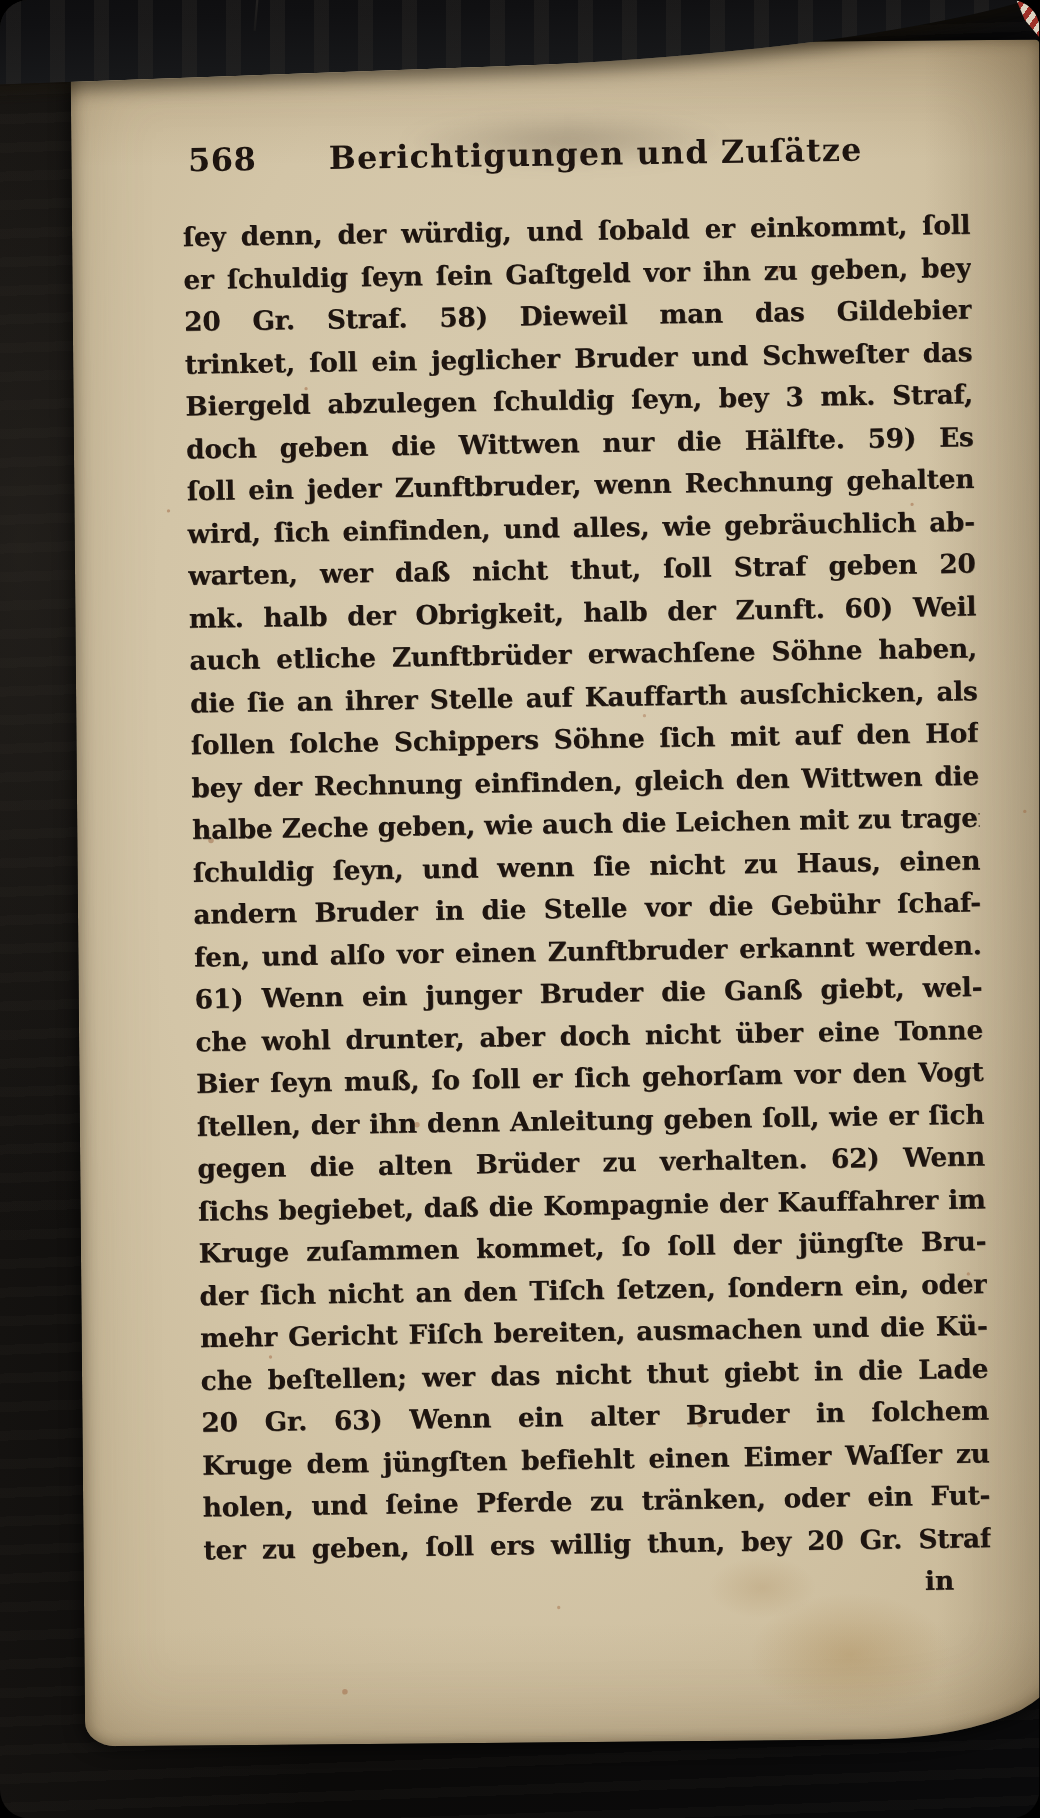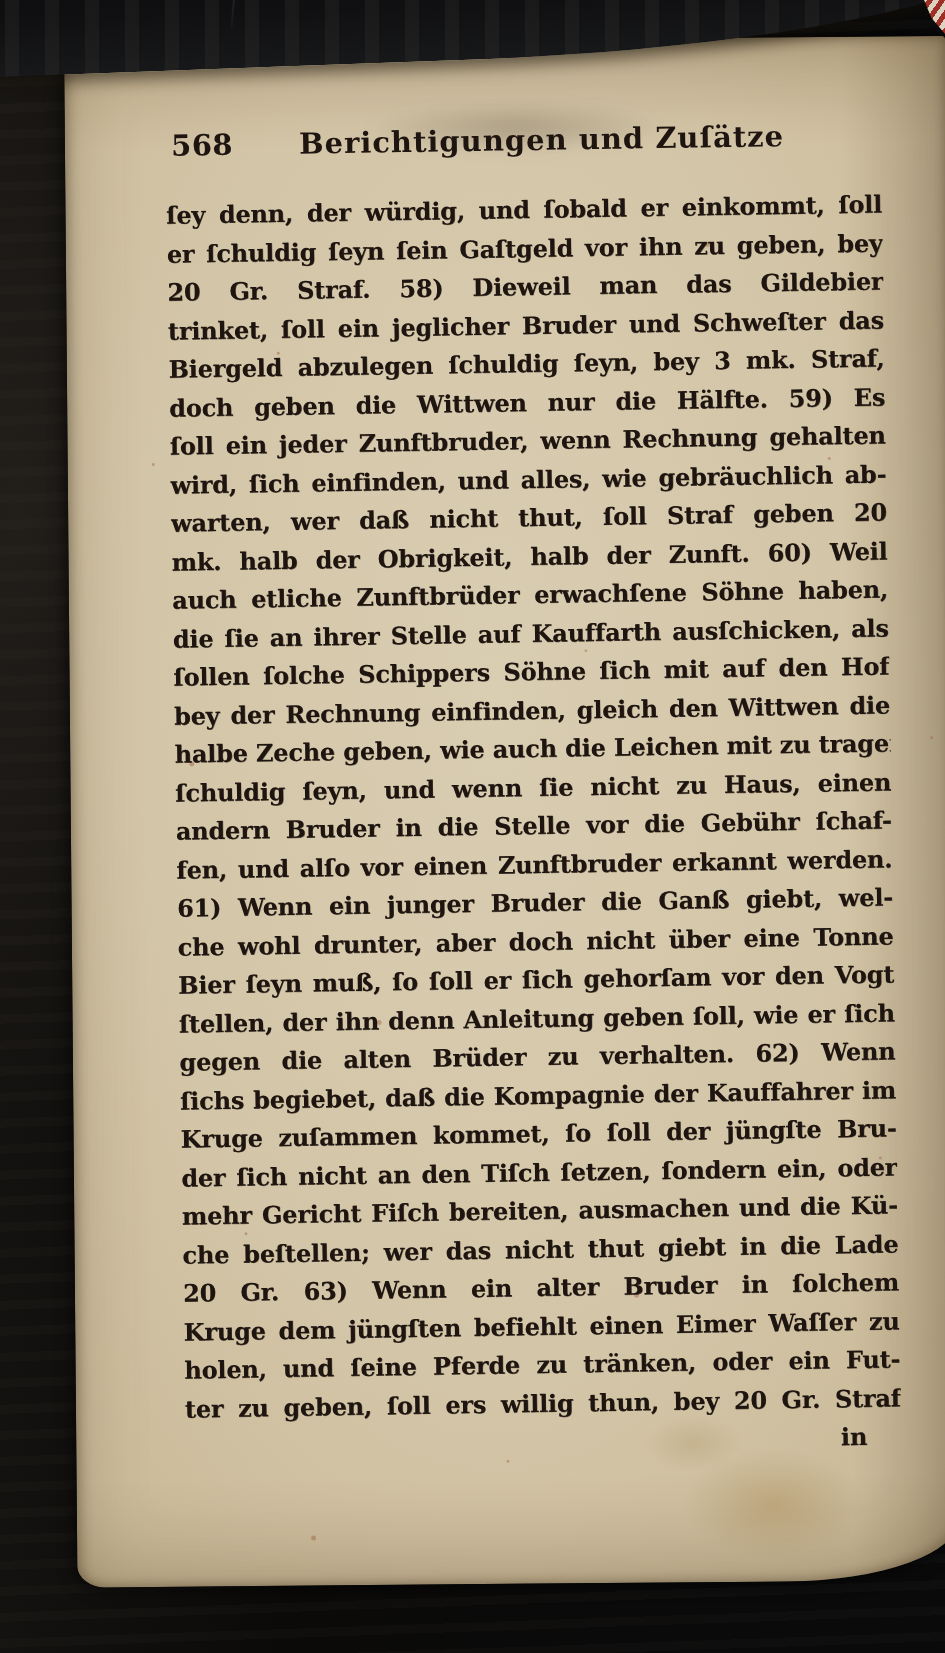--- a/index.html
+++ b/index.html
@@ -5,20 +5,21 @@
   html,body{margin:0;padding:0;background:#000;}
   #stage{
     position:relative;
     width:945px;height:1653px;
     overflow:hidden;
     font-family:"DejaVu Serif","Liberation Serif",serif;
     background:
       radial-gradient(ellipse 300px 900px at 20px 500px, rgba(60,55,48,0.35), transparent 70%),
       repeating-linear-gradient(178deg, rgba(52,48,42,0.12) 0 9px, rgba(0,0,0,0) 9px 26px),
       linear-gradient(90deg,#141210 0%, #0b0a09 30%, #0a0a0b 100%);
+    border-radius: 26px;
   }
   
   #page{
     position:absolute;
     left:64px; top:36px;
     width:881px; height:1544px;
     transform:rotate(-0.5deg);
     transform-origin:top right;
     border-radius:20px 4px 170px 28px / 20px 4px 60px 22px;
     background:

